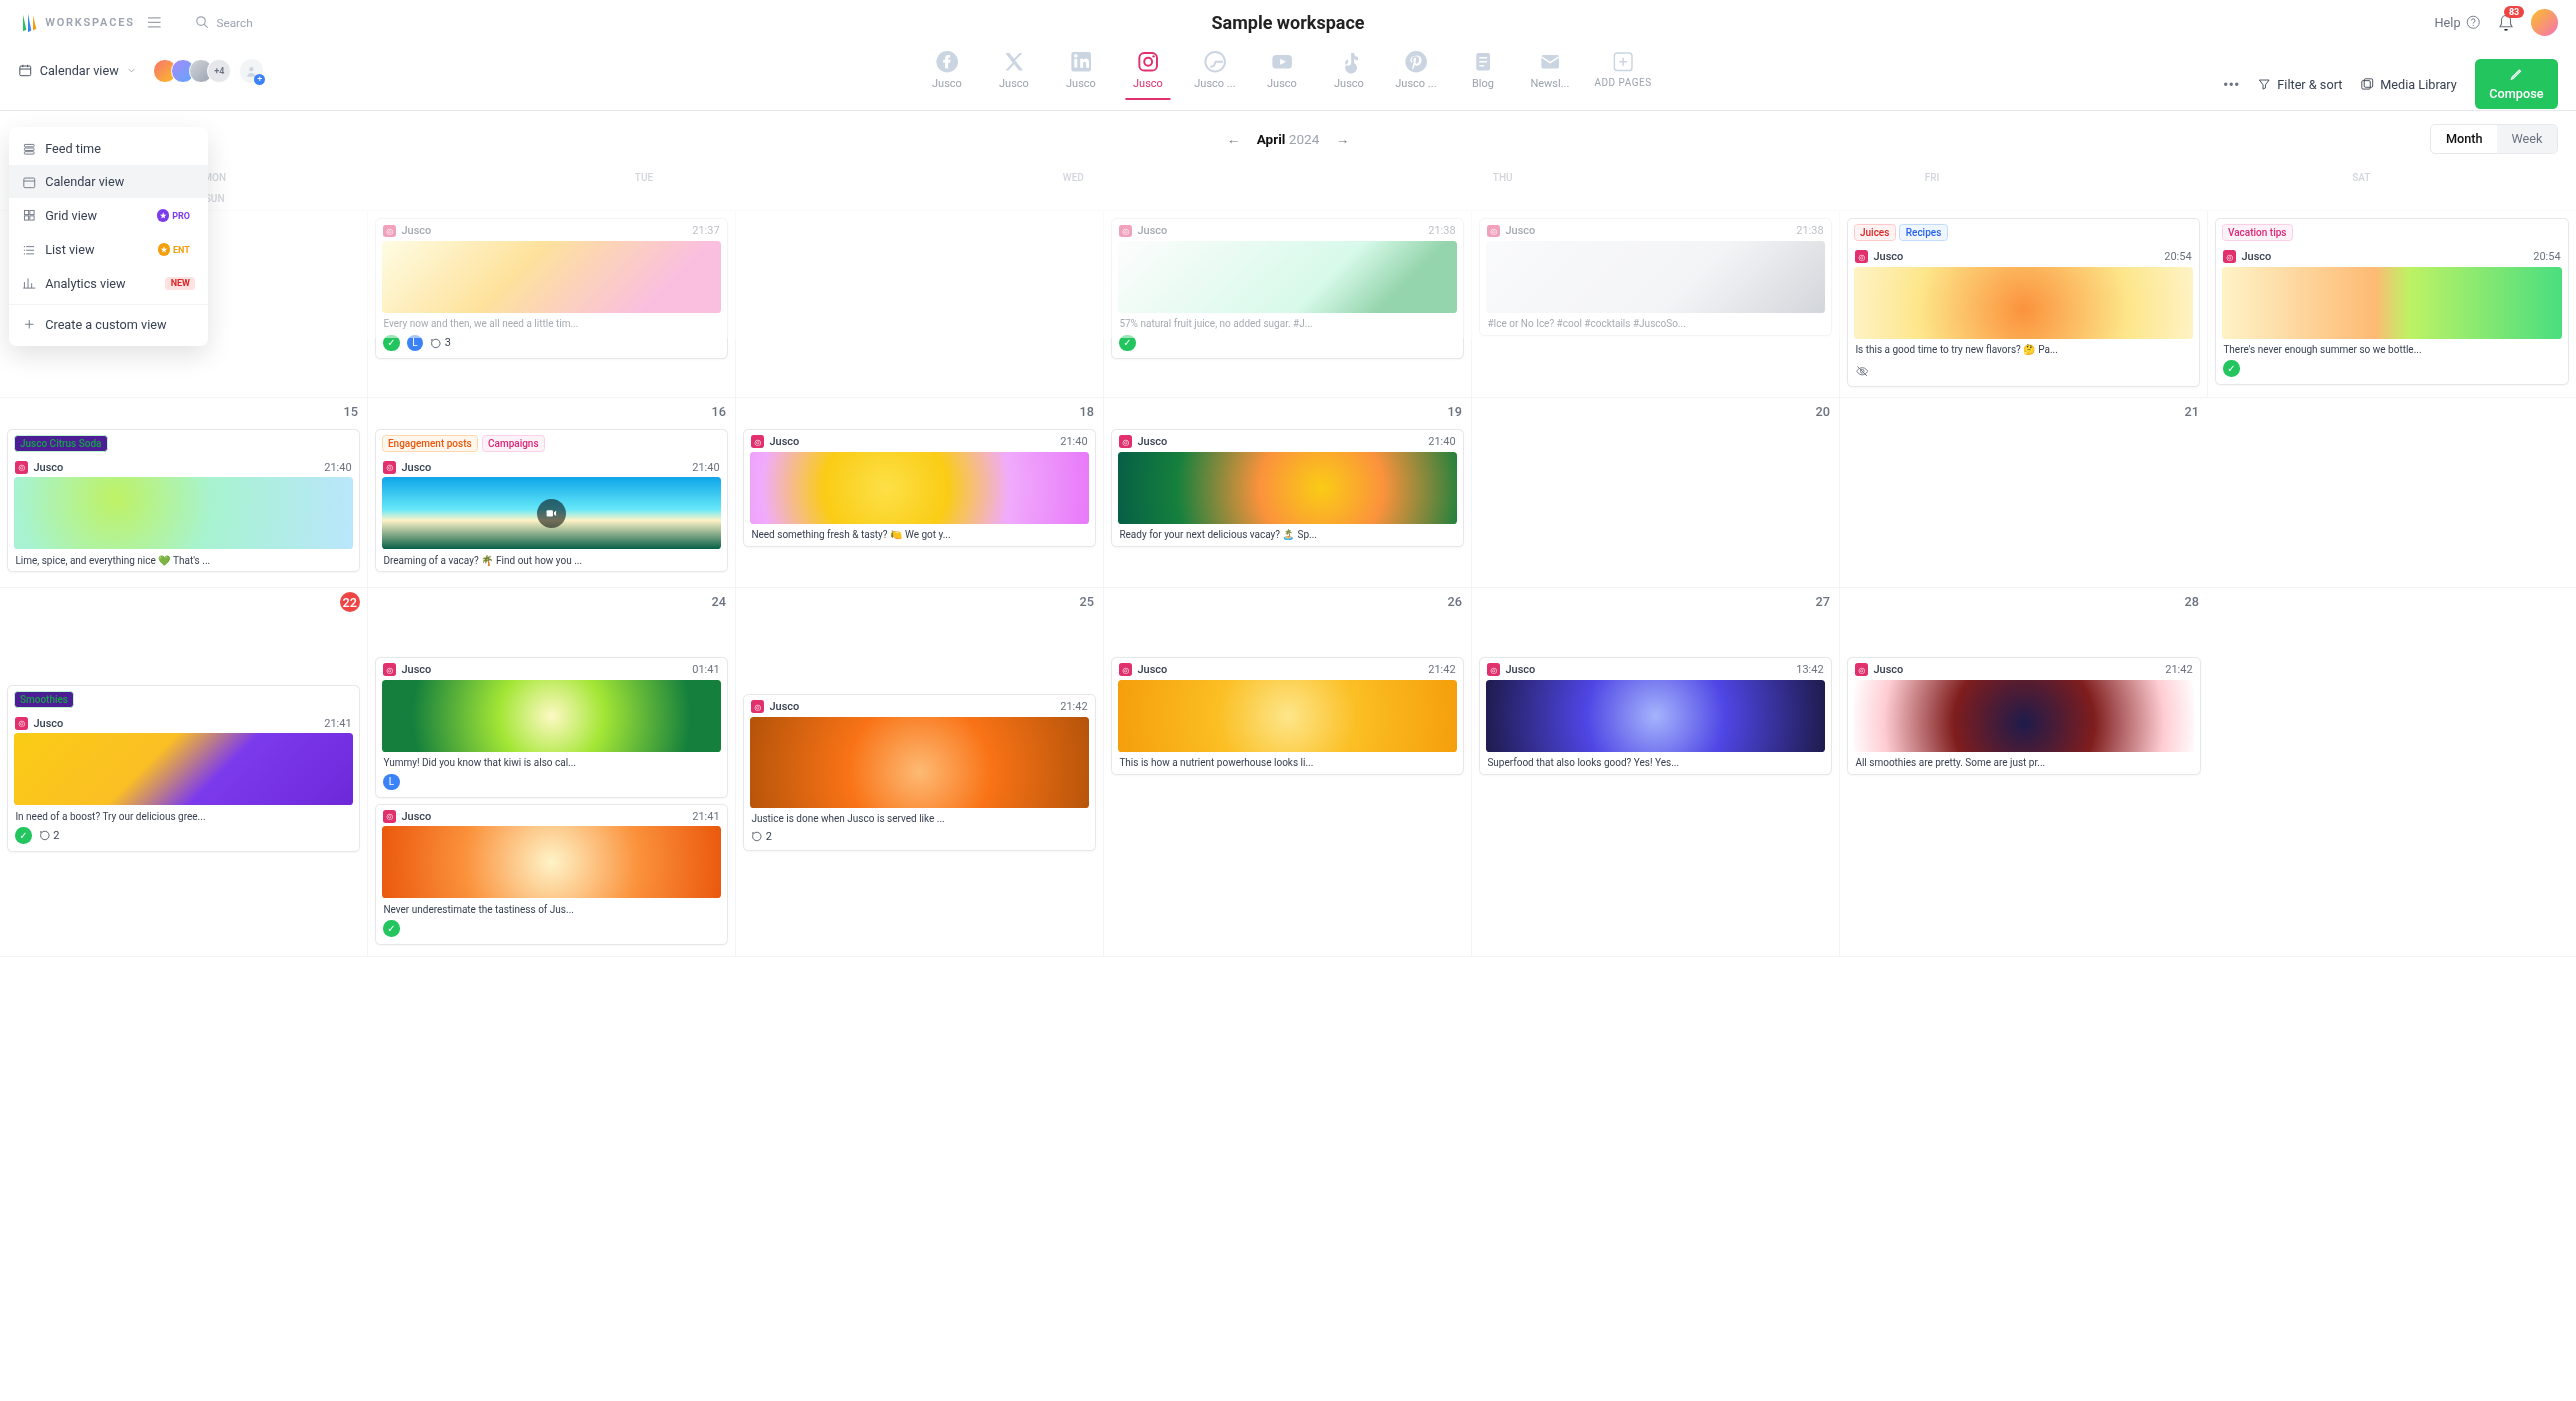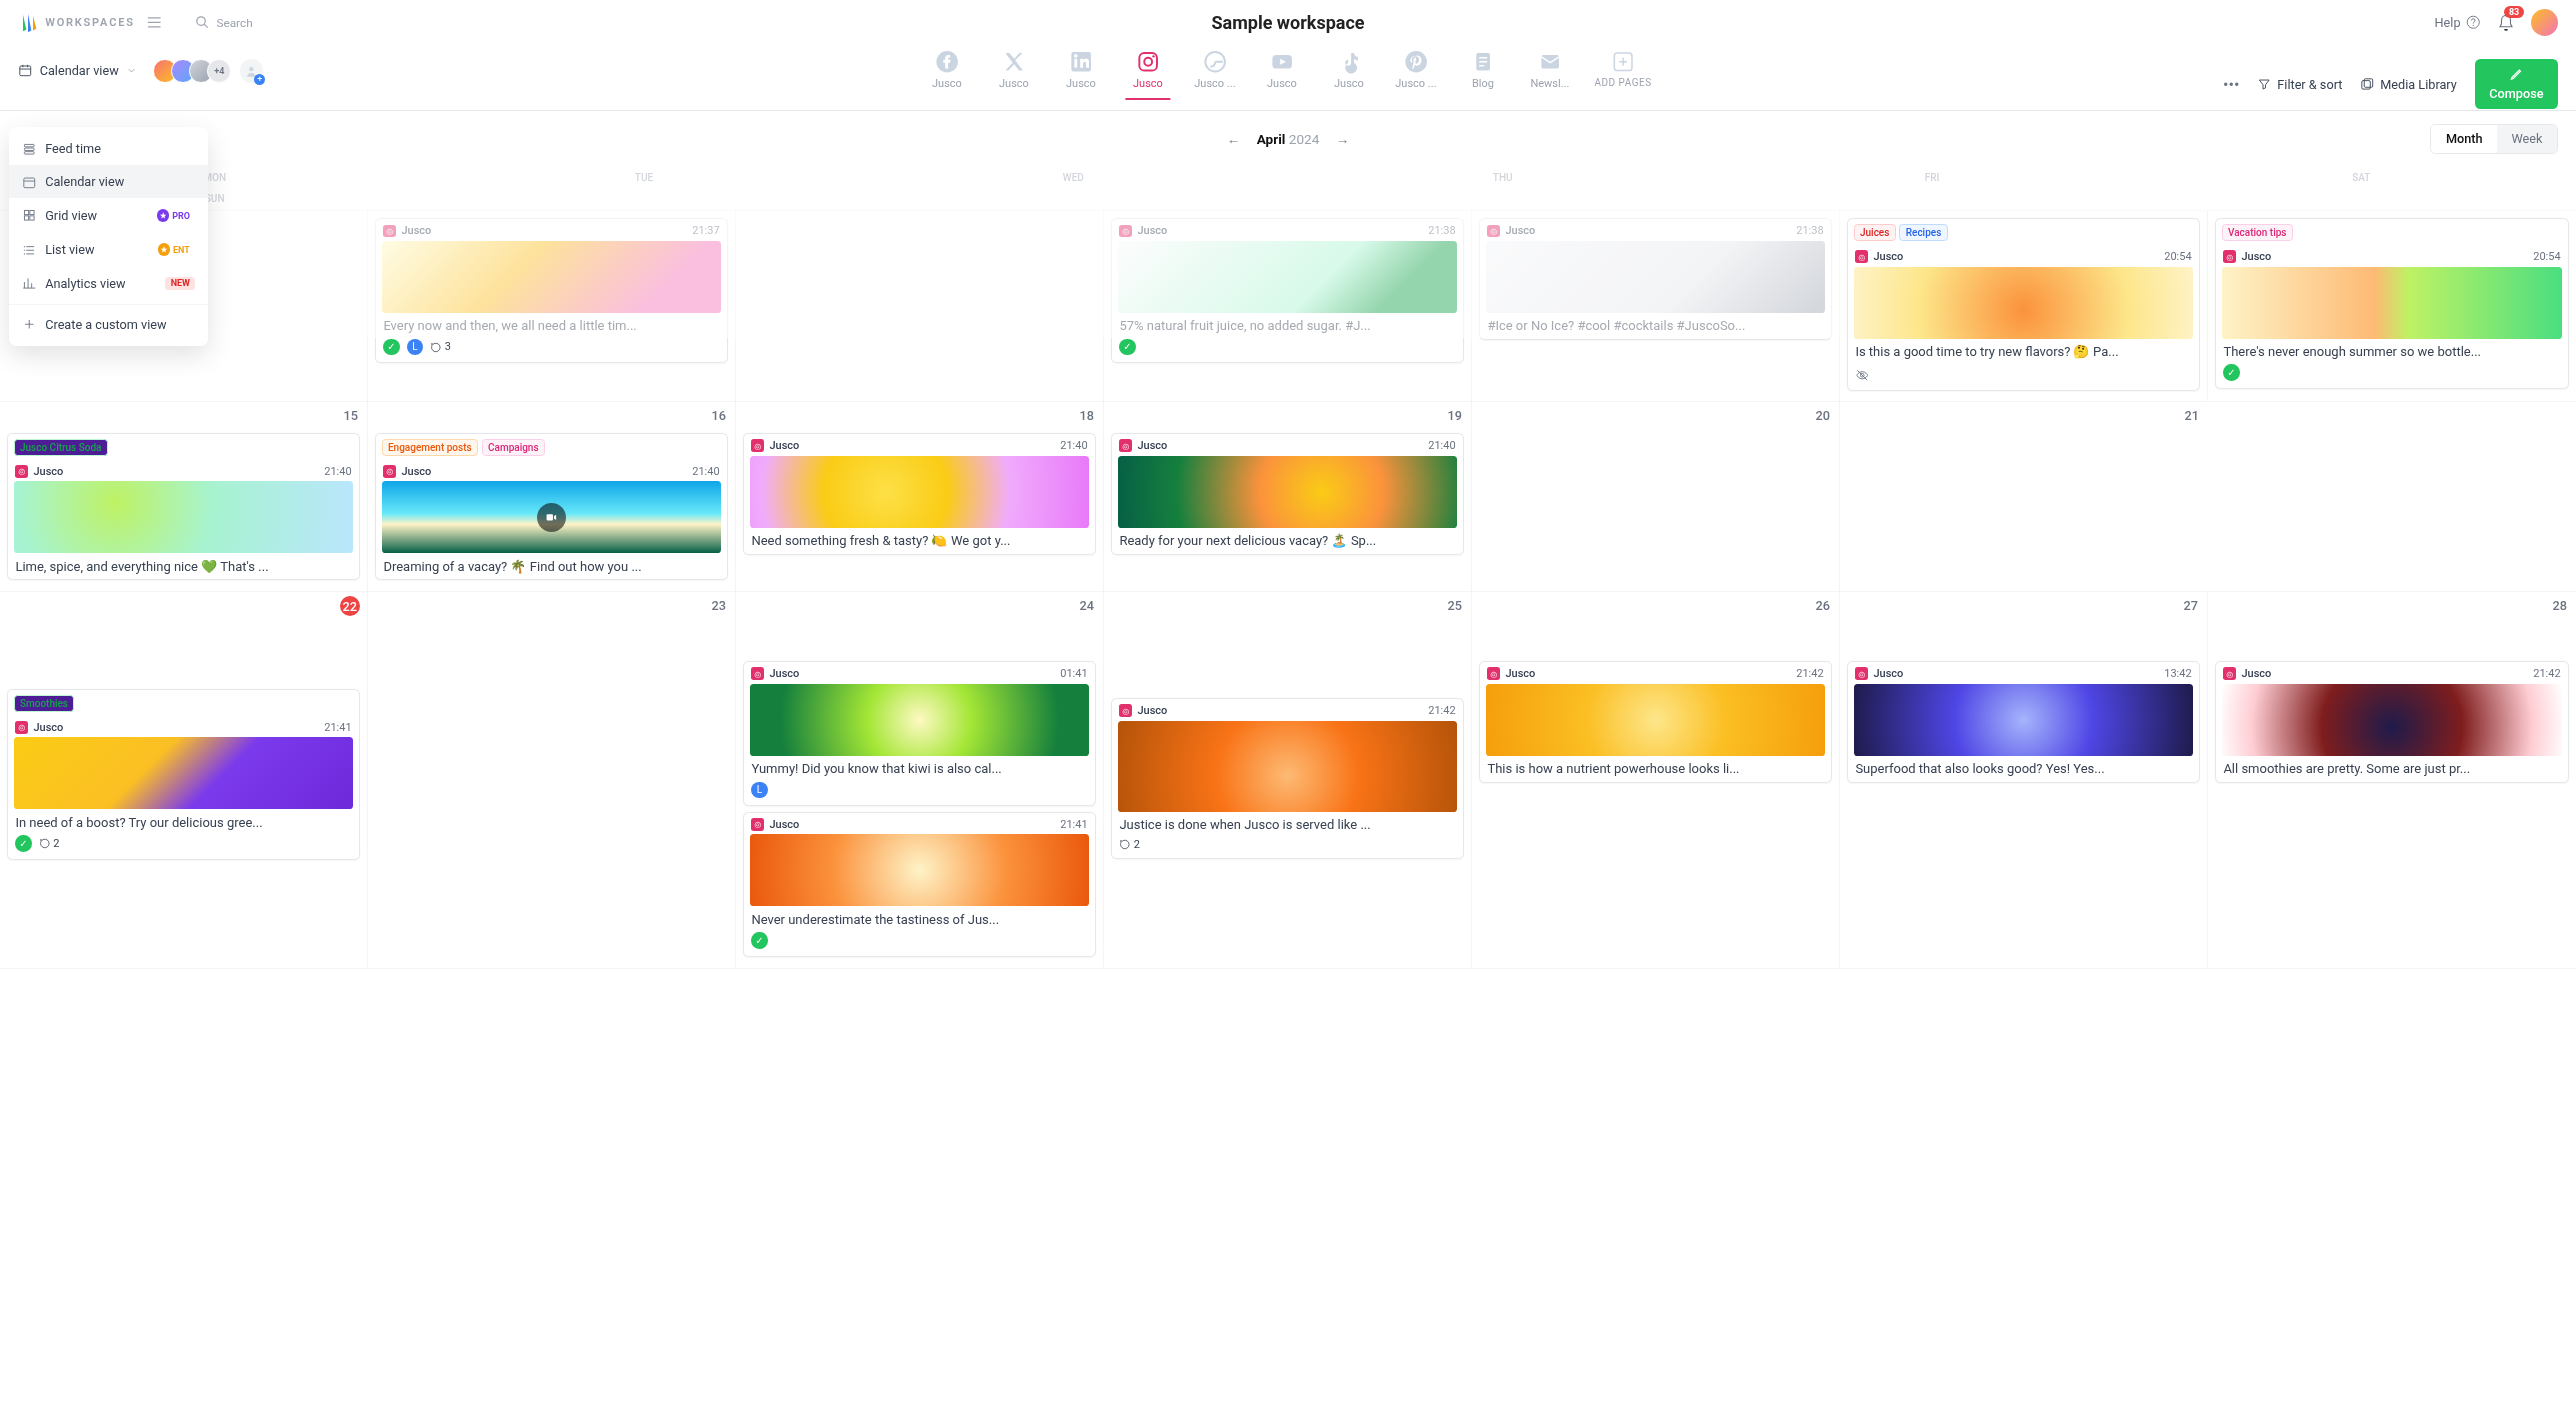--- a/index.html
+++ b/index.html
@@ -88,21 +88,21 @@
   .tag.red { color: #dc2626; border-color: #fecaca; background: #fef2f2; }
   .tag.blue { color: #2563eb; border-color: #bfdbfe; background: #eff6ff; }
   .card-head { display: flex; align-items: center; padding: 5.4px 7.2px 3.6px 7.2px; gap: 5.4px; }
   .ig-badge { width: 12.7px; height: 12.7px; background: #e1306c; color: #fff; border-radius: 2.7px; display: flex; align-items: center; justify-content: center; font-size: 8.1px; flex-shrink: 0; }
   .card-name { font-size: 11px; color: #374151; font-weight: 500; }
   .card-time { margin-left: auto; font-size: 11px; color: #6b7280; }
   .card-img { width: calc(100% - 11px); height: 72px; margin: 0 5.4px; border-radius: 3.6px; position: relative; }
   .card-img.tall { height: 91px; }
   .video-overlay { position: absolute; inset: 0; display: flex; align-items: center; justify-content: center; }
   .video-circ { width: 29px; height: 29px; border-radius: 50%; background: rgba(0,0,0,0.55); color: #fff; display: flex; align-items: center; justify-content: center; }
-  .card-caption { padding: 5.4px 7.2px; font-size: 13px; color: #374151; white-space: nowrap; overflow: hidden; text-overflow: ellipsis; }
+  .card-caption { padding: 5.4px 7.2px; font-size: 10px; color: #374151; white-space: nowrap; overflow: hidden; text-overflow: ellipsis; }
   .card-footer { display: flex; align-items: center; gap: 7.2px; padding: 0 7.2px 7.2px 7.2px; }
   .status-dot { width: 16.3px; height: 16.3px; border-radius: 50%; display: flex; align-items: center; justify-content: center; color: #fff; font-size: 10px; }
   .status-dot.green { background: #22c55e; }
   .status-dot.blue { background: #3b82f6; }
   .eye-off { width: 14.5px; height: 14.5px; color: #6b7280; margin: 3.6px 7.2px 7.2px 7.2px; }
   .comment-bubble { display: flex; align-items: center; gap: 1.8px; color: #374151; font-size: 11px; }
 
   
   .img-smoothie { background: linear-gradient(135deg,#fef9c3 0%,#fbbf24 40%,#f472b6 80%); }
   .img-green-juice { background: linear-gradient(135deg,#fafafa 0%,#a7f3d0 60%,#16a34a 80%); }
@@ -553,23 +553,20 @@
           <span class="comment-bubble">
               <svg width="12.7" height="12.7" viewBox="0 0 24 24">
                 <path stroke="currentColor" stroke-width="1.5" fill="none" d="M21 12a8 8 0 1 1-3-6l3-1-1 3a8 8 0 0 1 1 4z" transform="scale(-1,1) translate(-24,0)"></path>
               </svg>
               <span>2</span>
             </span>
         </div>
       </div>
     </div>
     <div class="day-cell">
-        <span class="day-num">23</span>
-      </div>
-    <div class="day-cell">
       <span class="day-num">24</span>
       <div class="card" style="margin-top:63px;">
         <div class="card-head">
             <span class="ig-badge">◎</span>
             <span class="card-name">Jusco</span>
             <span class="card-time">01:41</span>
           </div>
         <div class="card-img img-kiwi"></div>
         <div class="card-caption">Yummy! Did you know that kiwi is also cal...</div>
         <div class="card-footer">

